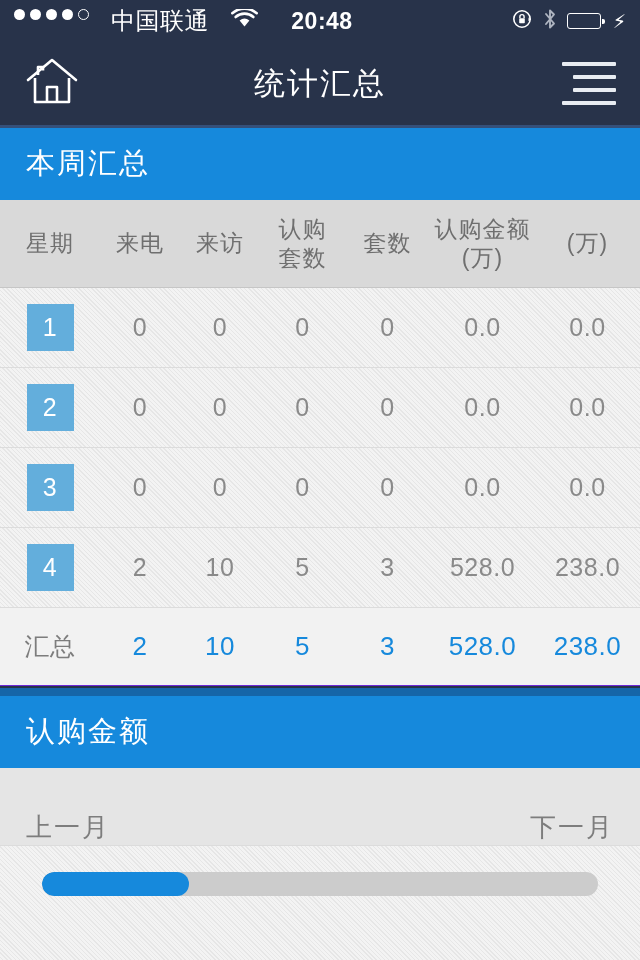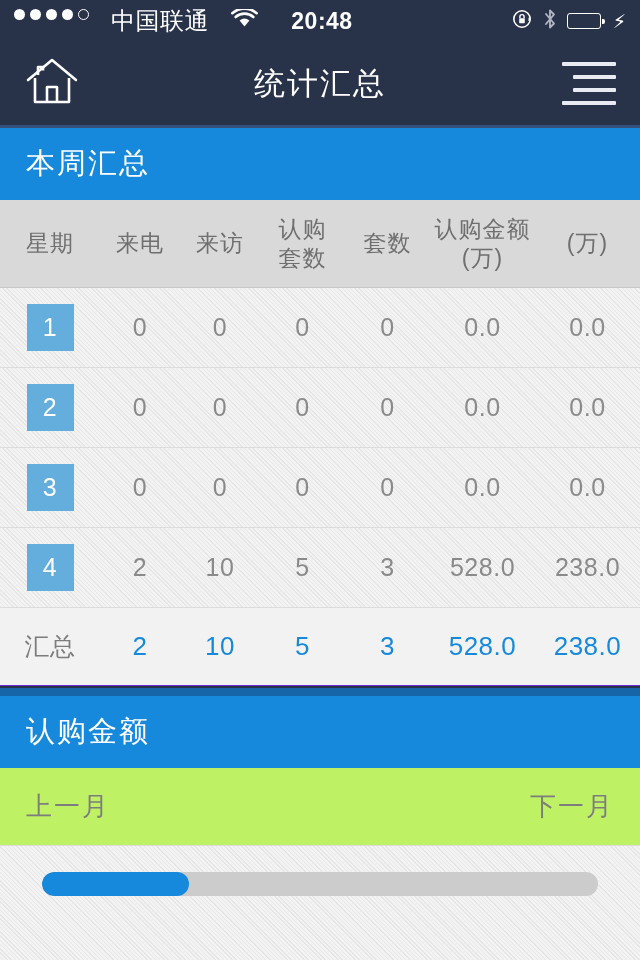--- a/index.html
+++ b/index.html
@@ -225,24 +225,24 @@
 
   .section-divider {
     height: 8px;
     background: #1565A8;
     border-top: 2px solid #28334A;
   }
 
   
   .month-nav {
     height: 78px;
-    background: #bef264;
+    background: #e5e5e5;
     border-bottom: 1px solid #dcdcdc;
     display: flex;
-    align-items: center;
+    align-items: flex-end;
     padding: 0 26px;
     box-sizing: border-box;
     position: relative;
   }
   .month-nav .prev, .month-nav .next {
     font-size: 26px;
     color: #7d7d7d;
     letter-spacing: 2px;
     cursor: pointer;
     z-index: 2;

